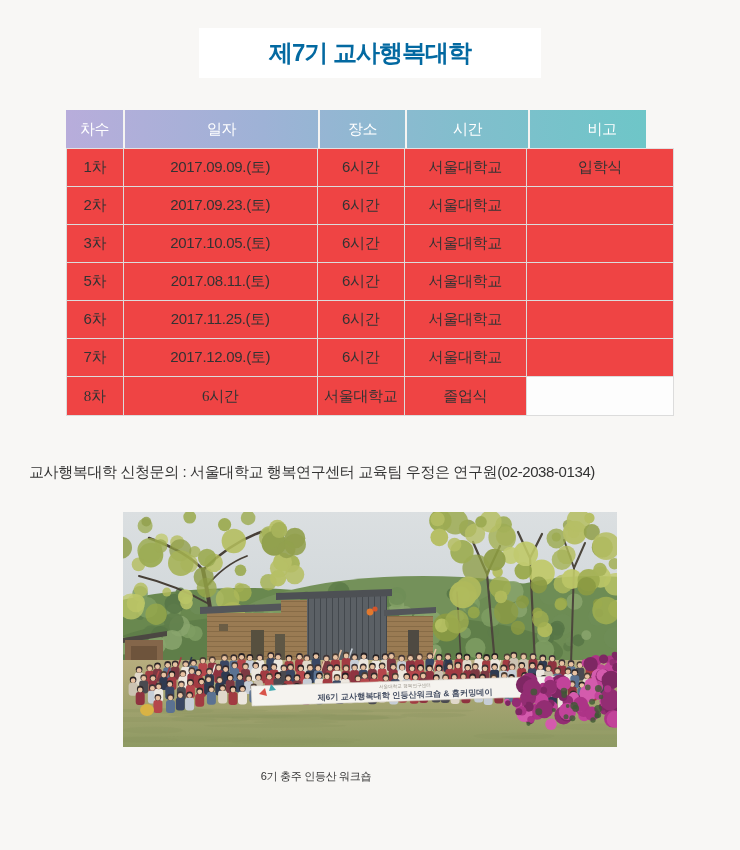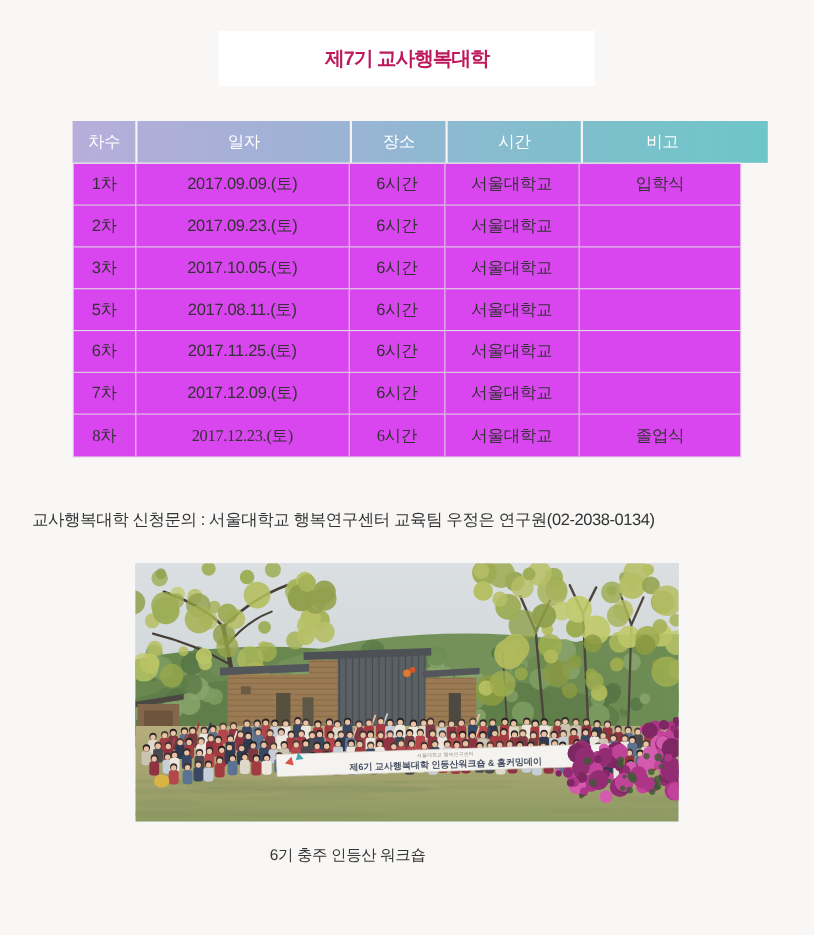--- a/index.html
+++ b/index.html
@@ -9,60 +9,60 @@
     background: #f8f7f5;
     font-family: "Liberation Sans", "DejaVu Sans", sans-serif;
     overflow: hidden;
   }
   .title-box {
     position: absolute; top: 28px; left: 50%; transform: translateX(-50%);
     width: 342px; height: 50px; background: #ffffff;
     display: flex; align-items: center; justify-content: center;
   }
   .title-box h1 {
-    font-size: 18px; font-weight: 700; color: #be185d; letter-spacing: -1px;
+    font-size: 24px; font-weight: 700; color: #0369a1; letter-spacing: -1px;
     white-space: nowrap;
     text-align: center;
   }
   .thead {
-    position: absolute; left: 66px; top: 110px; width: 632px; height: 38px;
+    position: absolute; left: 66px; top: 110px; width: 580px; height: 38px;
     display: grid; grid-template-columns: 57px 195px 87px 123px 146px;
     background: linear-gradient(90deg, #b8addb 0%, #9eb2d6 34%, #82becd 68%, #6ec6c8 100%);
   }
   .th {
     display: flex; align-items: center; justify-content: center;
     color: #ffffff; font-size: 15px; font-weight: 400; letter-spacing: -0.5px;
   }
   .th + .th { border-left: 2px solid #f5f4f2; }
   .tbody {
     position: absolute; left: 66px; top: 148px; width: 608px;
     border: 1px solid #dcdcdc; border-top: 1px solid #e2e2e2;
     background: #fdfdfd;
   }
   .row { display: grid; grid-template-columns: 56.5px 194.5px 86.5px 122.5px 146px; }
   .td {
     height: 38px; display: flex; align-items: center; justify-content: center;
     font-size: 15px; color: #333333; letter-spacing: -0.3px;
     border-right: 1px solid #dcdcdc; border-bottom: 1px solid #dcdcdc;
-    background: #d946ef; white-space: nowrap;
+    background: #ef4444; white-space: nowrap;
   }
   .td:nth-child(5) { border-right: none; }
   .row:last-child .td { border-bottom: none; font-family: Liberation Serif, serif; }
   .note {
     position: absolute; top: 463px; left: 0; width: 624px;
     text-align: center; font-size: 15px; color: #333333; letter-spacing: -0.4px;
   }
   .photo-frame {
     position: absolute; left: 123px; top: 512px; width: 494px; height: 235px;
     overflow: hidden; background: #d4d9db;
   }
   .photo-frame svg { display: block; }
   .caption {
     position: absolute; top: 769px; left: 0; width: 632px;
-    text-align: center; font-size: 14px; color: #333333; letter-spacing: -0.3px;
+    text-align: center; font-size: 11px; color: #333333; letter-spacing: -0.3px;
   }
 </style>
 </head>
 <body>
 
 <div class="title-box">
   <h1>제7기 교사행복대학</h1>
 </div>
 
 <div class="thead">
@@ -111,21 +111,20 @@
   </div>
   <div class="row">
     <div class="td">7차</div>
     <div class="td">2017.12.09.(토)</div>
     <div class="td">6시간</div>
     <div class="td">서울대학교</div>
     <div class="td"></div>
   </div>
   <div class="row">
     <div class="td">8차</div>
-    <div class="td">2017.12.23.(토)</div>
     <div class="td">6시간</div>
     <div class="td">서울대학교</div>
     <div class="td">졸업식</div>
   </div>
 </div>
 
 <div class="note">교사행복대학 신청문의 : 서울대학교 행복연구센터 교육팀 우정은 연구원(02-2038-0134)</div>
 
 <div class="photo-frame">
   <svg id="photo-svg" width="494" height="235" viewBox="0 0 494 235">

